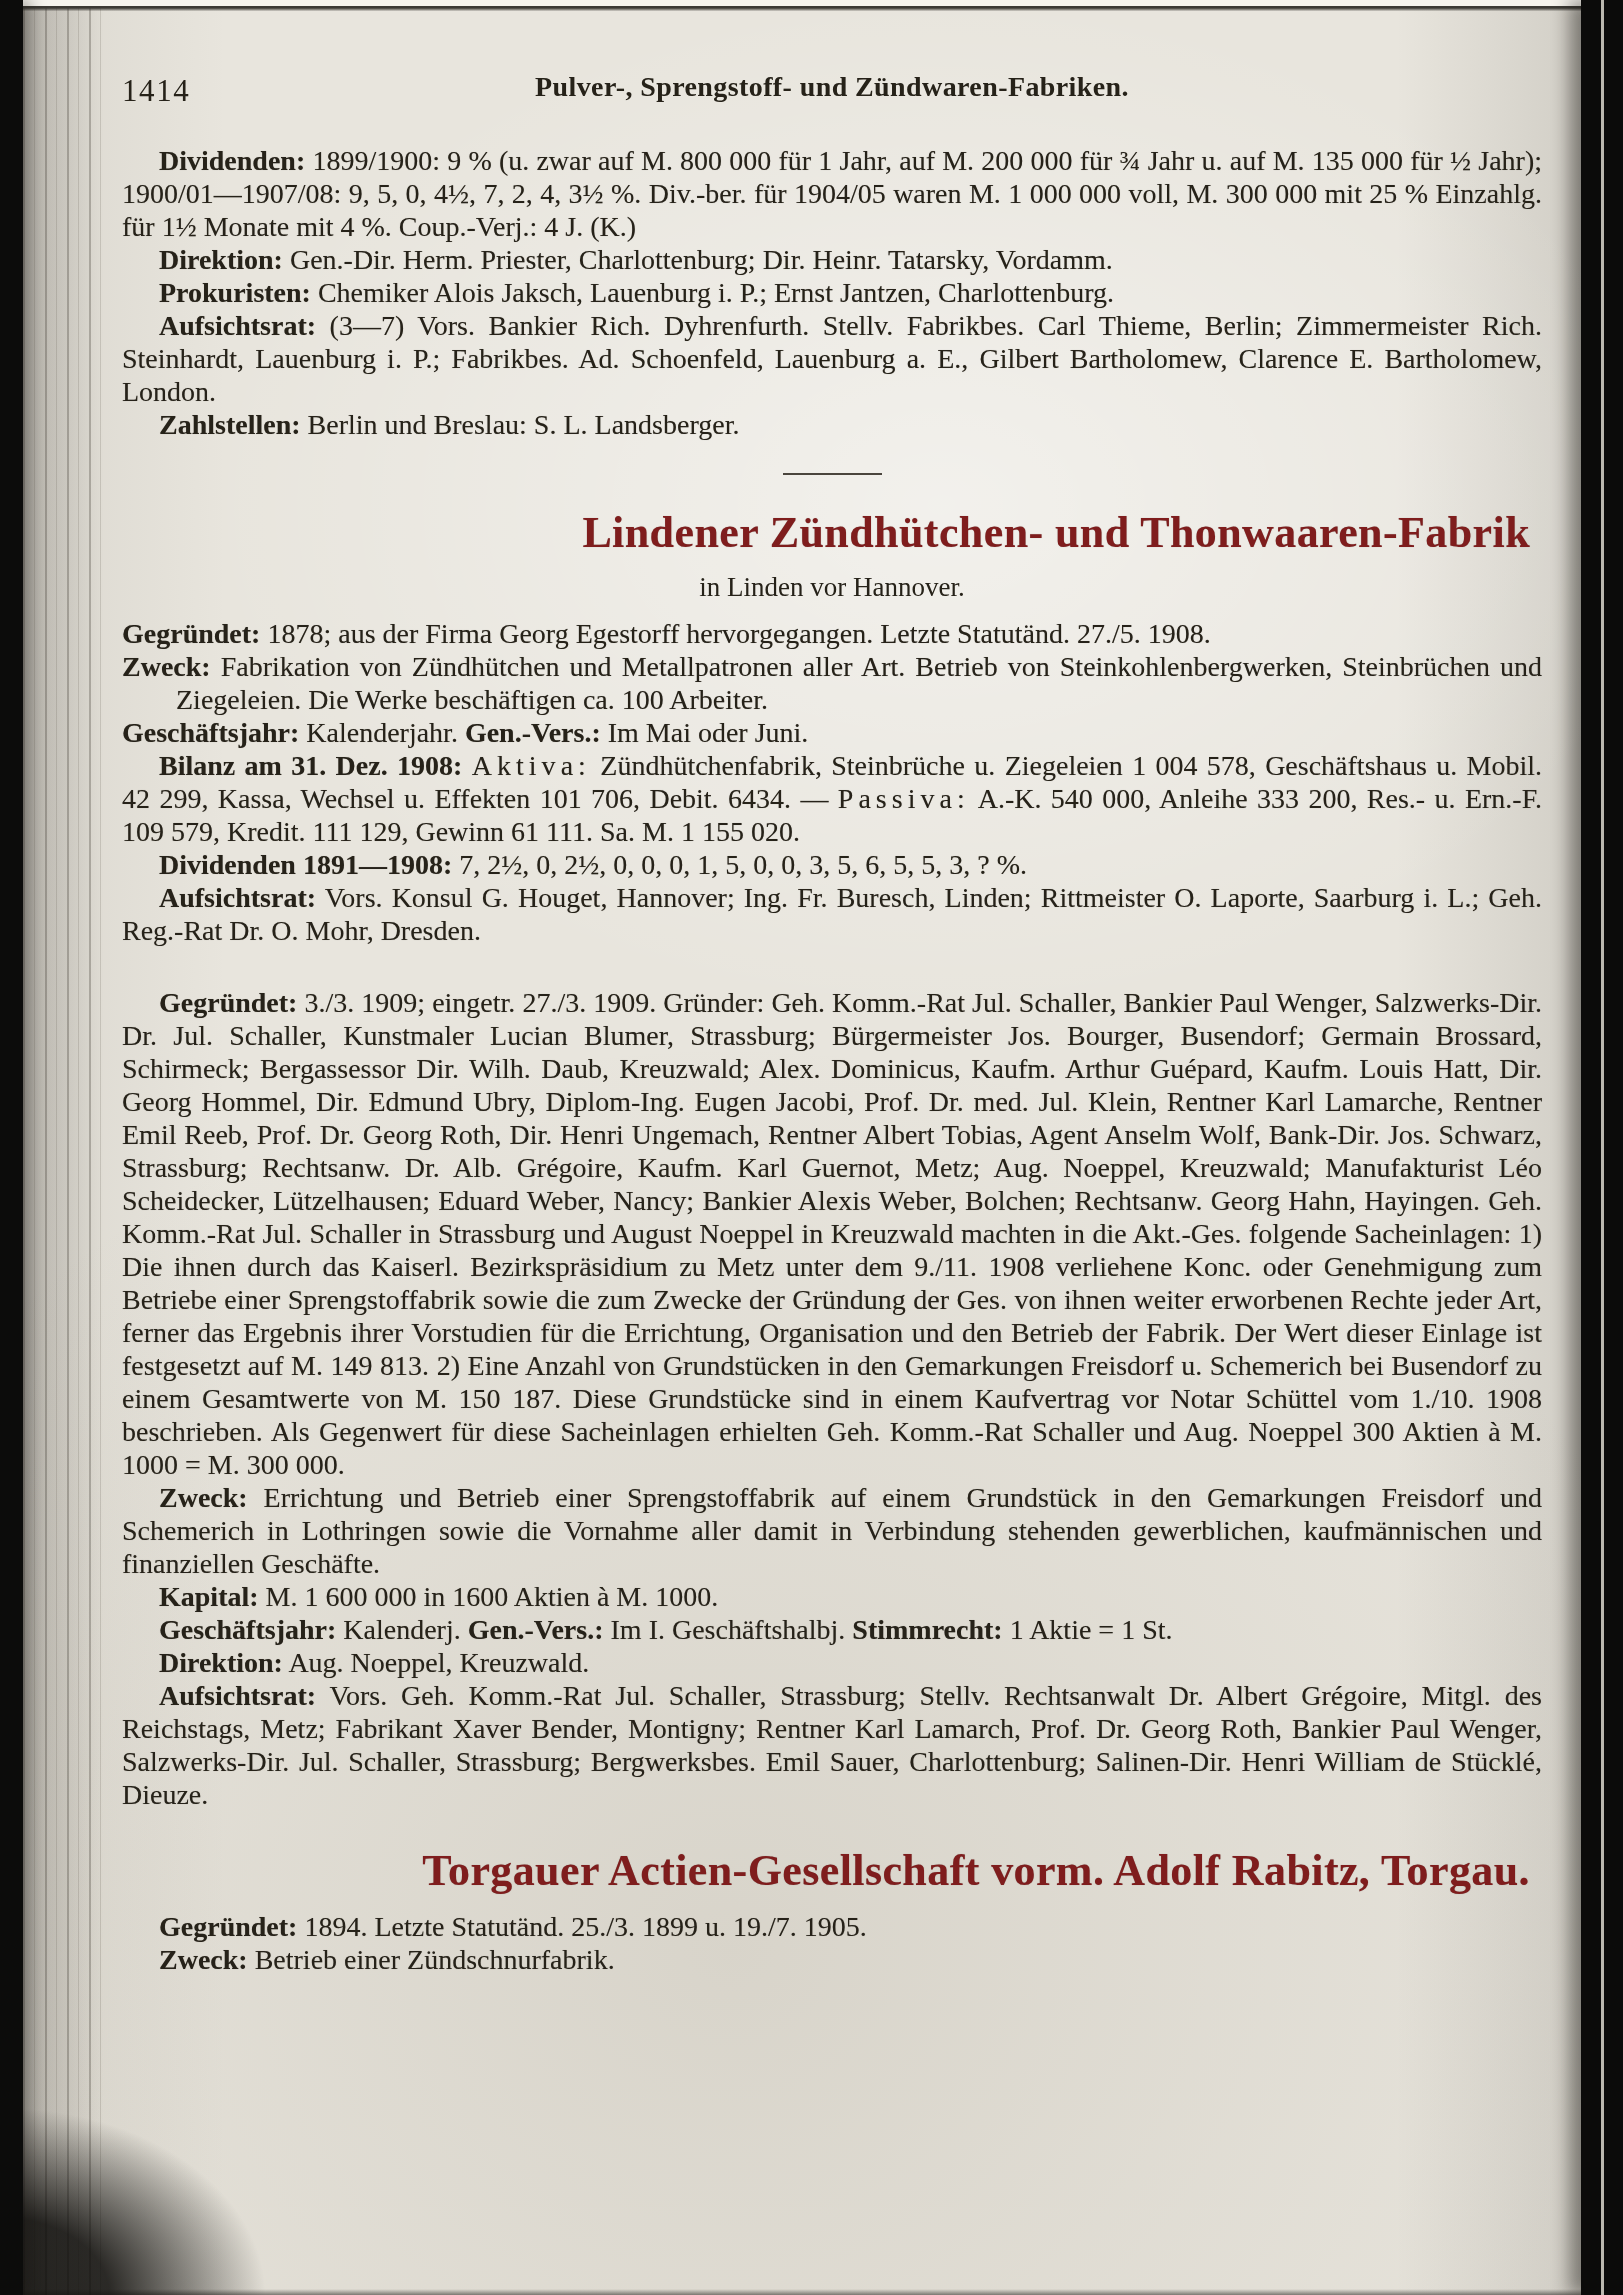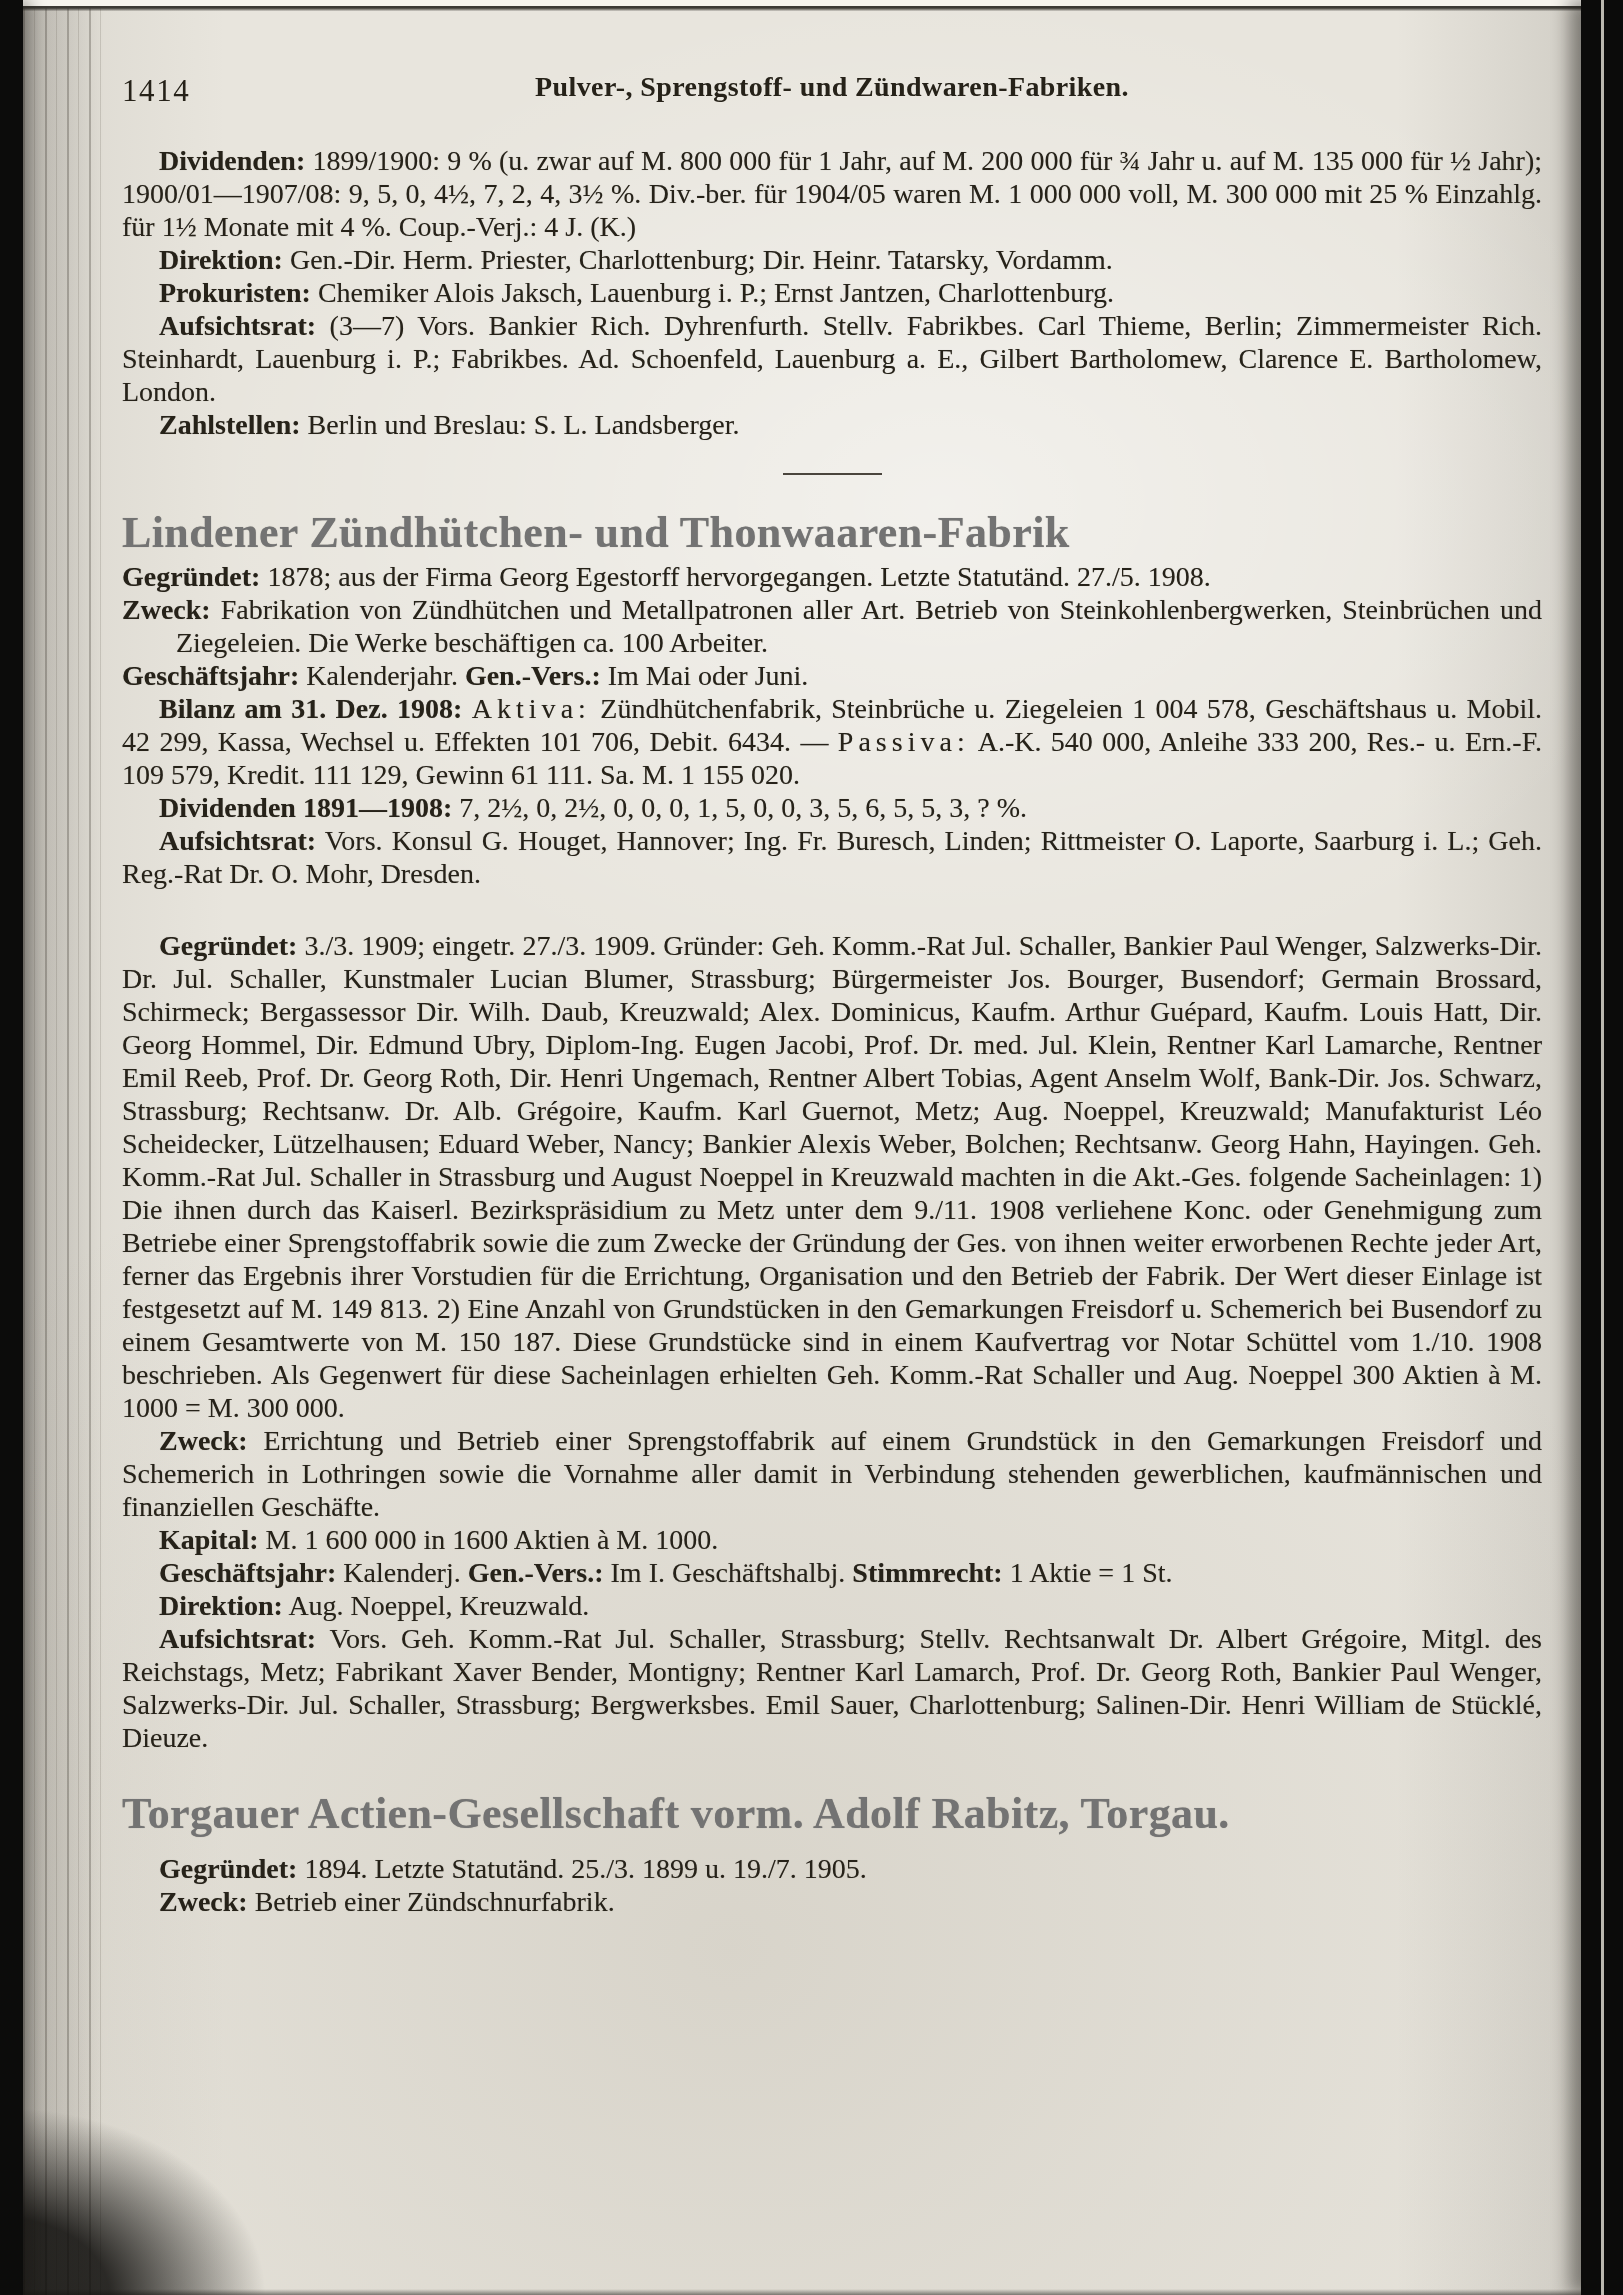--- a/index.html
+++ b/index.html
@@ -70,23 +70,23 @@
   }
   .para .b  { font-weight: 700; }
   .para .sp { letter-spacing: 0.18em; }
 
   .noindent { text-indent: 0; }  
   .hang0  { padding-left: 54px; text-indent: -54px; }  
 
   .divider { width: 99px; border: none; border-top: 2.4px solid #4a453d; margin: 32px auto 32px; }
 
   .entry-title {
-    margin: 0; text-align: left;
+    margin: 12px; text-align: right;
     font-size: 44px; line-height: 1.2; font-weight: 700;
-    letter-spacing: 0.4px; color: #737373;
+    letter-spacing: 0.4px; color: #7f1d1d;
     text-shadow: 0 0 0.8px rgba(30,26,18,0.35);
   }
   .entry-sub { text-align: center; font-size: 27px; margin: 6.5px 0 14.6px; }
 
   .entry-lindener .entry-title { margin-top: 0; }
   .entry-elsass   { margin-top: 39px; }
   .entry-elsass .entry-title   { margin-bottom: 23px; }
   .entry-torgauer { margin-top: 34px; }
   .entry-torgauer .entry-title { margin-bottom: 11.4px; }
 </style>
@@ -107,20 +107,21 @@
     <p class="para"><span class="b">Direktion:</span><span> Gen.-Dir. Herm. Priester, Charlottenburg; Dir. Heinr. Tatarsky, Vordamm.</span></p>
     <p class="para"><span class="b">Prokuristen:</span><span> Chemiker Alois Jaksch, Lauenburg i. P.; Ernst Jantzen, Charlottenburg.</span></p>
     <p class="para"><span class="b">Aufsichtsrat:</span><span> (3—7) Vors. Bankier Rich. Dyhrenfurth. Stellv. Fabrikbes. Carl Thieme, Berlin; Zimmermeister Rich. Steinhardt, Lauenburg i. P.; Fabrikbes. Ad. Schoenfeld, Lauenburg a. E., Gilbert Bartholomew, Clarence E. Bartholomew, London.</span></p>
     <p class="para"><span class="b">Zahlstellen:</span><span> Berlin und Breslau: S. L. Landsberger.</span></p>
   </section>
 
   <hr class="divider">
 
   <section class="entry entry-lindener">
     <h1 class="entry-title">Lindener Zündhütchen- und Thonwaaren-Fabrik</h1>
+    <div class="entry-sub"><span>in </span><span class="b">Linden</span><span> vor Hannover.</span></div>
     <p class="para noindent"><span class="b">Gegründet:</span><span> 1878; aus der Firma Georg Egestorff hervorgegangen. Letzte Statutänd. 27./5. 1908.</span></p>
     <p class="para hang0"><span class="b">Zweck:</span><span> Fabrikation von Zündhütchen und Metallpatronen aller Art. Betrieb von Steinkohlenbergwerken, Steinbrüchen und Ziegeleien. Die Werke beschäftigen ca. 100 Arbeiter.</span></p>
     <p class="para noindent"><span class="b">Geschäftsjahr:</span><span> Kalenderjahr. </span><span class="b">Gen.-Vers.:</span><span> Im Mai oder Juni.</span></p>
     <p class="para"><span class="b">Bilanz am 31. Dez. 1908:</span><span> </span><span class="sp">Aktiva:</span><span> Zündhütchenfabrik, Steinbrüche u. Ziegeleien 1&nbsp;004&nbsp;578, Geschäftshaus u. Mobil. 42&nbsp;299, Kassa, Wechsel u. Effekten 101&nbsp;706, Debit. 6434. — </span><span class="sp">Passiva:</span><span> A.-K. 540&nbsp;000, Anleihe 333&nbsp;200, Res.- u. Ern.-F. 109&nbsp;579, Kredit. 111&nbsp;129, Gewinn 61&nbsp;111. Sa. M. 1&nbsp;155&nbsp;020.</span></p>
     <p class="para"><span class="b">Dividenden 1891—1908:</span><span> 7, 2½, 0, 2½, 0, 0, 0, 1, 5, 0, 0, 3, 5, 6, 5, 5, 3, ?&nbsp;%.</span></p>
     <p class="para"><span class="b">Aufsichtsrat:</span><span> Vors. Konsul G. Houget, Hannover; Ing. Fr. Buresch, Linden; Rittmeister O. Laporte, Saarburg i. L.; Geh. Reg.-Rat Dr. O. Mohr, Dresden.</span></p>
   </section>
 
   <section class="entry entry-elsass">
     <p class="para"><span class="b">Gegründet:</span><span> 3./3. 1909; eingetr. 27./3. 1909. Gründer: Geh. Komm.-Rat Jul. Schaller, Bankier Paul Wenger, Salzwerks-Dir. Dr. Jul. Schaller, Kunstmaler Lucian Blumer, Strassburg; Bürgermeister Jos. Bourger, Busendorf; Germain Brossard, Schirmeck; Bergassessor Dir. Wilh. Daub, Kreuzwald; Alex. Dominicus, Kaufm. Arthur Guépard, Kaufm. Louis Hatt, Dir. Georg Hommel, Dir. Edmund Ubry, Diplom-Ing. Eugen Jacobi, Prof. Dr. med. Jul. Klein, Rentner Karl Lamarche, Rentner Emil Reeb, Prof. Dr. Georg Roth, Dir. Henri Ungemach, Rentner Albert Tobias, Agent Anselm Wolf, Bank-Dir. Jos. Schwarz, Strassburg; Rechtsanw. Dr. Alb. Grégoire, Kaufm. Karl Guernot, Metz; Aug. Noeppel, Kreuzwald; Manufakturist Léo Scheidecker, Lützelhausen; Eduard Weber, Nancy; Bankier Alexis Weber, Bolchen; Rechtsanw. Georg Hahn, Hayingen. Geh. Komm.-Rat Jul. Schaller in Strassburg und August Noeppel in Kreuzwald machten in die Akt.-Ges. folgende Sacheinlagen: 1) Die ihnen durch das Kaiserl. Bezirkspräsidium zu Metz unter dem 9./11. 1908 verliehene Konc. oder Genehmigung zum Betriebe einer Sprengstoffabrik sowie die zum Zwecke der Gründung der Ges. von ihnen weiter erworbenen Rechte jeder Art, ferner das Ergebnis ihrer Vorstudien für die Errichtung, Organisation und den Betrieb der Fabrik. Der Wert dieser Einlage ist festgesetzt auf M. 149&nbsp;813. 2) Eine Anzahl von Grundstücken in den Gemarkungen Freisdorf u. Schemerich bei Busendorf zu einem Gesamtwerte von M. 150&nbsp;187. Diese Grundstücke sind in einem Kaufvertrag vor Notar Schüttel vom 1./10. 1908 beschrieben. Als Gegenwert für diese Sacheinlagen erhielten Geh. Komm.-Rat Schaller und Aug. Noeppel 300 Aktien à M. 1000 = M. 300&nbsp;000.</span></p>

